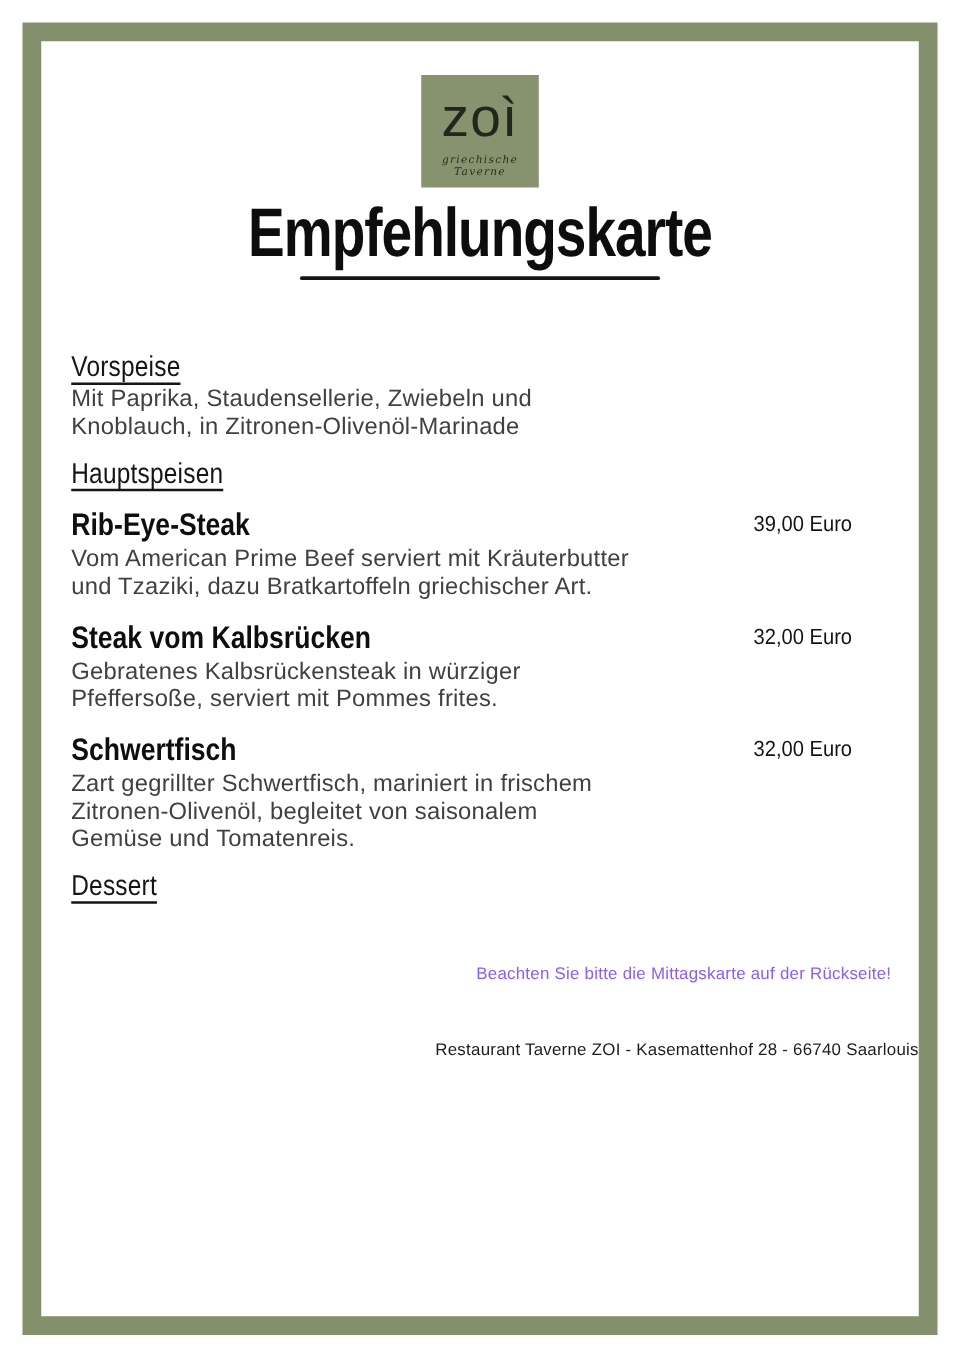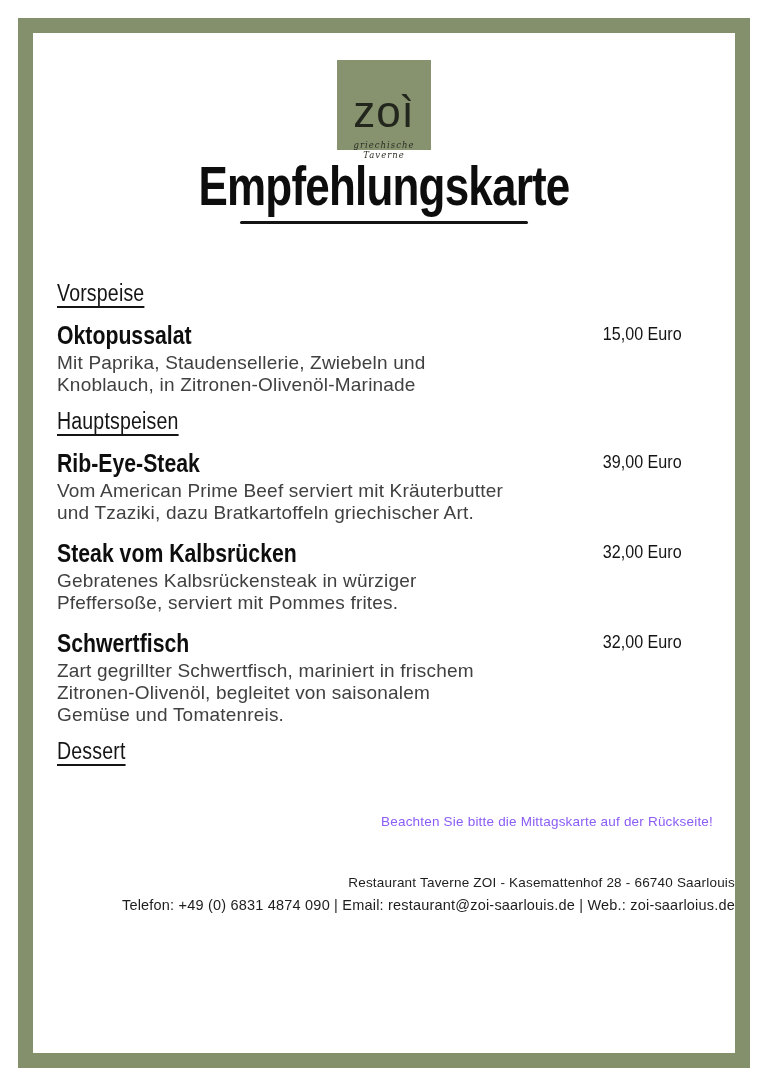--- a/index.html
+++ b/index.html
@@ -22,21 +22,21 @@
   
   .logo {
     width: 94px; height: 90px;
     background: var(--logo-bg);
     margin: 27px auto 0;
     text-align: center;
   }
   .logo-wordmark {
     font-size: 44px;
     line-height: 1;
-    padding-top: 30px;
+    padding-top: 13px;
     color: #23261c;
     font-weight: 400;
     letter-spacing: 1px;
   }
   .logo-subtitle {
     font-family: "DejaVu Serif", serif;
     font-style: italic;
     font-size: 8.5px;
     color: #2b2e24;
     margin-top: 6px;
@@ -137,24 +137,20 @@
   </div>
 
   <h1 class="title">Empfehlungskarte</h1>
   <div class="title-underline"></div>
 
   <div class="menu">
 
     <section class="menu-section">
       <h2 class="section-heading">Vorspeise</h2>
       <div class="menu-item">
-        <div class="item-head">
-          <h3 class="item-name">Oktopussalat</h3>
-          <div class="item-price">15,00 Euro</div>
-        </div>
         <p class="item-desc">Mit Paprika, Staudensellerie, Zwiebeln und
 Knoblauch, in Zitronen-Olivenöl-Marinade</p>
       </div>
     </section>
 
     <section class="menu-section">
       <h2 class="section-heading">Hauptspeisen</h2>
       <div class="menu-item">
         <div class="item-head">
           <h3 class="item-name">Rib-Eye-Steak</h3>
@@ -185,16 +181,15 @@
     <section class="menu-section">
       <h2 class="section-heading">Dessert</h2>
     </section>
 
   </div>
 
   <div class="note">Beachten Sie bitte die Mittagskarte auf der Rückseite!</div>
 
   <div class="footer">
     <div class="footer-line1">Restaurant Taverne ZOI - Kasemattenhof 28 - 66740 Saarlouis</div>
-    <div class="footer-line2">Telefon: +49 (0) 6831 4874 090 | Email: restaurant@zoi-saarlouis.de | Web.: zoi-saarloius.de</div>
   </div>
 
 </div>
 
 </body></html>

